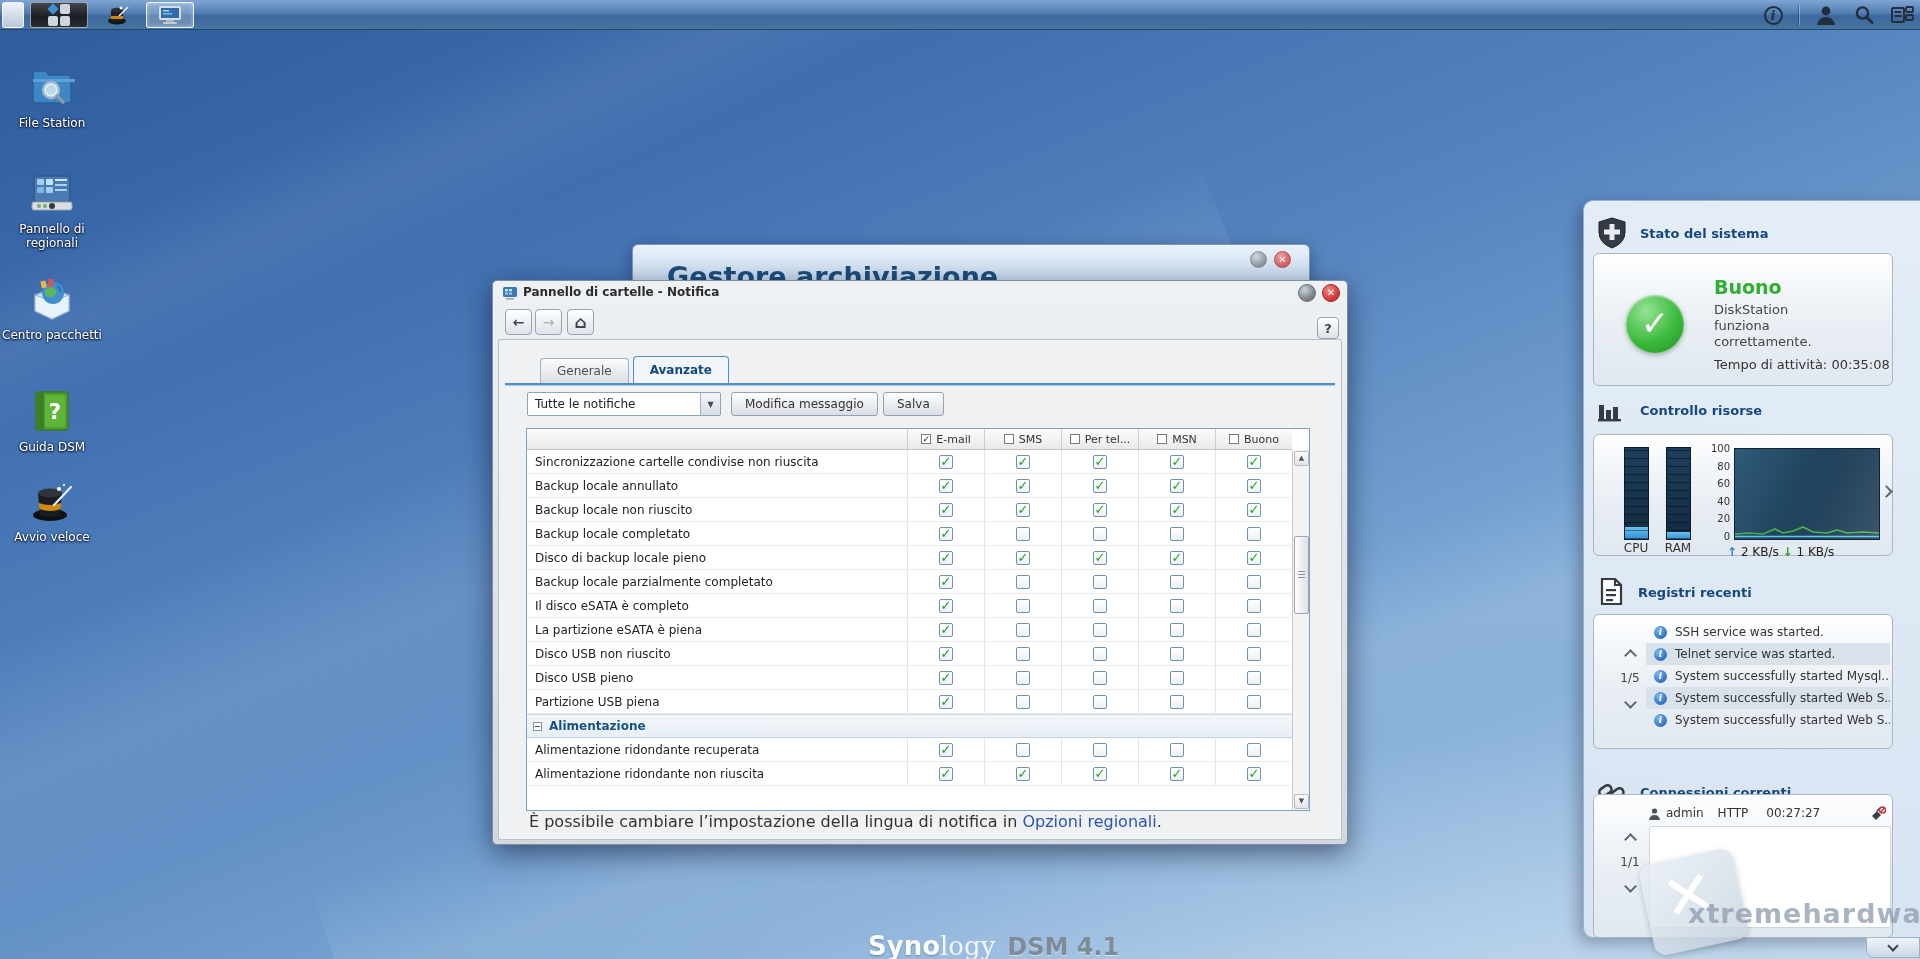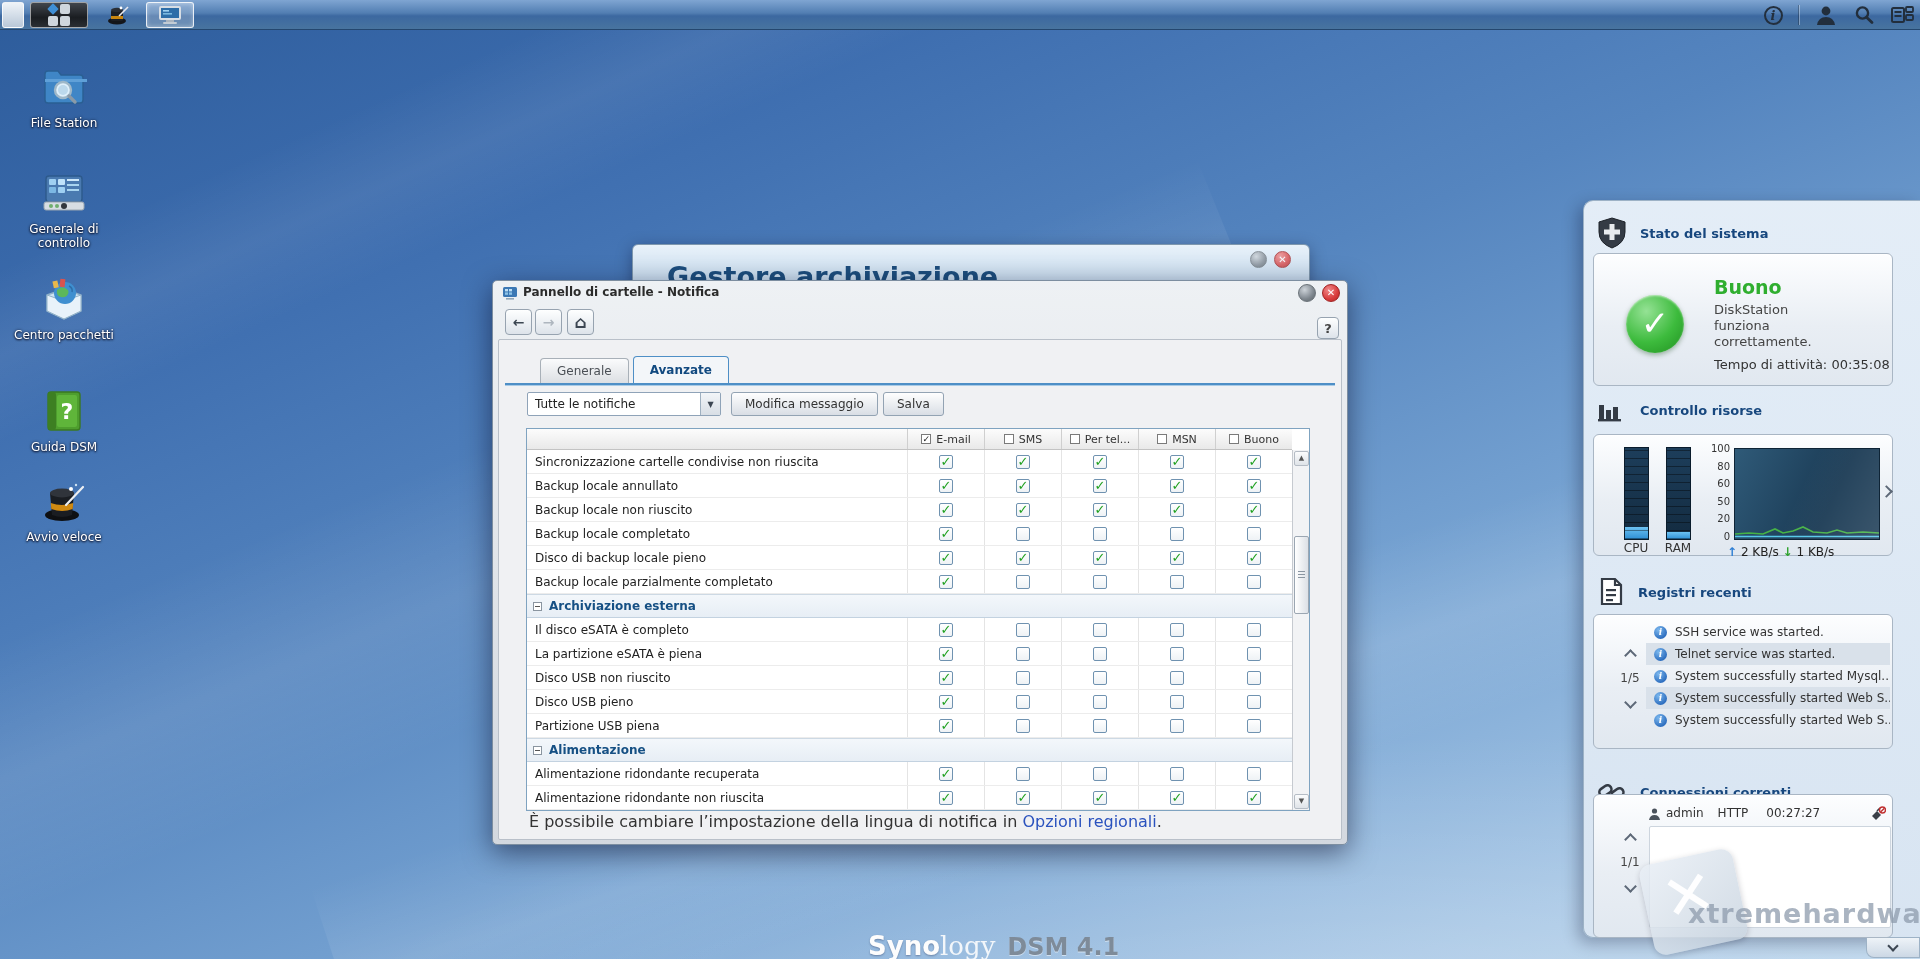--- a/index.html
+++ b/index.html
@@ -32,21 +32,21 @@
   .tb-hat { left:96px; width:44px; background:transparent; border:1px solid transparent; }
   .tb-mon { left:146px; width:48px; background:rgba(255,255,255,.22);
             border:1px solid rgba(255,255,255,.85); box-shadow:inset 0 0 4px rgba(255,255,255,.4); }
   .tb-right { position:absolute; right:6px; top:0; height:30px; display:flex; align-items:center; gap:14px; }
   .tb-sep { width:1px; height:20px; background:rgba(255,255,255,.35); box-shadow:-1px 0 0 rgba(0,0,0,.25); }
   .tb-ico { width:24px; height:24px; display:flex; align-items:center; justify-content:center; cursor:pointer; }
   .info-circ { width:19px; height:19px; border:2px solid #232f3d; border-radius:50%; color:#232f3d;
                font:bold italic 13px "DejaVu Serif",serif; text-align:center; line-height:15px; }
 
   
-  .dicon { position:absolute; left:14px; width:100px; text-align:center; cursor:pointer; z-index:5; }
+  .dicon { position:absolute; left:2px; width:100px; text-align:center; cursor:pointer; z-index:5; }
   .dicon .ig { height:46px; display:flex; align-items:center; justify-content:center; }
   .dicon .lbl { margin-top:6px; font-size:12px; color:#fff; line-height:14px;
                 text-shadow:0 1px 2px rgba(0,0,20,.9), 0 0 3px rgba(0,0,20,.7); }
 
   
   .bgwin { position:absolute; left:632px; top:244px; width:678px; height:60px; z-index:20;
            border:1px solid #7e97ad; border-radius:6px 6px 0 0;
            background:linear-gradient(#e9f2fa,#c2d8ec 70%,#b4cde6); box-shadow:0 4px 16px rgba(0,0,30,.35); }
   .bgwin .big-title { position:absolute; left:34px; top:16px; font-size:27px; font-weight:bold; color:#1d4e7e; }
   .winbtn { width:17px; height:17px; border-radius:50%; display:inline-block; position:relative; cursor:pointer; }
@@ -299,21 +299,21 @@
           <rect x="8" y="15" width="7" height="6" rx="1" fill="#7cb8e4"></rect>
           <rect x="17" y="15" width="7" height="6" rx="1" fill="#9fd0f2"></rect>
           <rect x="26" y="12" width="12" height="2" fill="#a8d4ef"></rect>
           <rect x="26" y="17" width="12" height="2" fill="#a8d4ef"></rect>
           <rect x="3" y="30" width="40" height="8" rx="2" fill="#d7dde3" stroke="#9aa6b1" stroke-width="1"></rect>
           <circle cx="23" cy="34" r="3" fill="#32373d"></circle>
           <circle cx="10" cy="34" r="2" fill="#6fae6f"></circle>
           <circle cx="16" cy="34" r="2" fill="#6fae6f"></circle>
         </svg>
       </div>
-      <div class="lbl">Generale di controllo</div>
+      <div class="lbl">Pannello di regionali</div>
     </div>
     <div class="dicon" style="top: 276px;">
       <div class="ig">
         <svg width="46" height="44" viewBox="0 0 46 44">
           <path d="M6 18 L23 12 L40 18 L40 34 L23 42 L6 34 Z" fill="#cfe4f4" stroke="#8fb0c8" stroke-width="1.4"></path>
           <path d="M6 18 L23 24 L40 18 L40 34 L23 42 L6 34 Z" fill="#e8f2fa" stroke="#8fb0c8" stroke-width="1"></path>
           <circle cx="24" cy="16" r="11" fill="#3f8fd0"></circle>
           <path d="M16 13 q4 -4 8 -2 q5 2 3 6 q-2 4 -7 3 q-5 -1 -4 -7" fill="#5cb85c"></path>
           <path d="M28 9 q4 2 3 6" fill="none" stroke="#2d6da8" stroke-width="1.4"></path>
           <rect x="12" y="4" width="5" height="7" fill="#e8b84a" transform="rotate(-12 14 7)"></rect>
@@ -524,24 +524,20 @@
             <div class="td-ch">
               <span class="cb"></span>
             </div>
             <div class="td-ch">
               <span class="cb"></span>
             </div>
             <div class="td-ch">
               <span class="cb"></span>
             </div>
           </div>
-          <div class="grow">
-            <span class="minusbox"></span>
-            <span>Archiviazione esterna</span>
-          </div>
           <div class="trow">
             <div class="td-evento">Il disco eSATA è completo</div>
             <div class="td-ch">
               <span class="cb">✓</span>
             </div>
             <div class="td-ch">
               <span class="cb"></span>
             </div>
             <div class="td-ch">
               <span class="cb"></span>
@@ -716,21 +712,21 @@
     <div class="gauge" style="left:72px;">
         <span class="fill" id="ram-fill" style="height: 7px;"></span>
         <span class="stripes"></span>
       </div>
     <div class="glabel" style="left:26px;">CPU</div>
     <div class="glabel" style="left:68px;">RAM</div>
     <div class="yticks" id="yticks">
         <span style="top: 0px;">100</span>
         <span style="top: 17.6px;">80</span>
         <span style="top: 35.2px;">60</span>
-        <span style="top: 52.8px;">50</span>
+        <span style="top: 52.8px;">40</span>
         <span style="top: 70.4px;">20</span>
         <span style="top: 88px;">0</span>
       </div>
     <div class="plot">
       <svg width="144" height="90" viewBox="0 0 144 90" preserveAspectRatio="none">
         <polyline points="0,85 14,84 28,85 40,80 48,84 58,82 68,78 78,83 92,84 102,81 112,84 128,83 144,84" fill="none" stroke="#46b246" stroke-width="1.6"></polyline>
         <polyline points="0,87.5 144,87.5" fill="none" stroke="#55c8e8" stroke-width="1.4"></polyline>
       </svg>
     </div>
     <div class="traffic">

